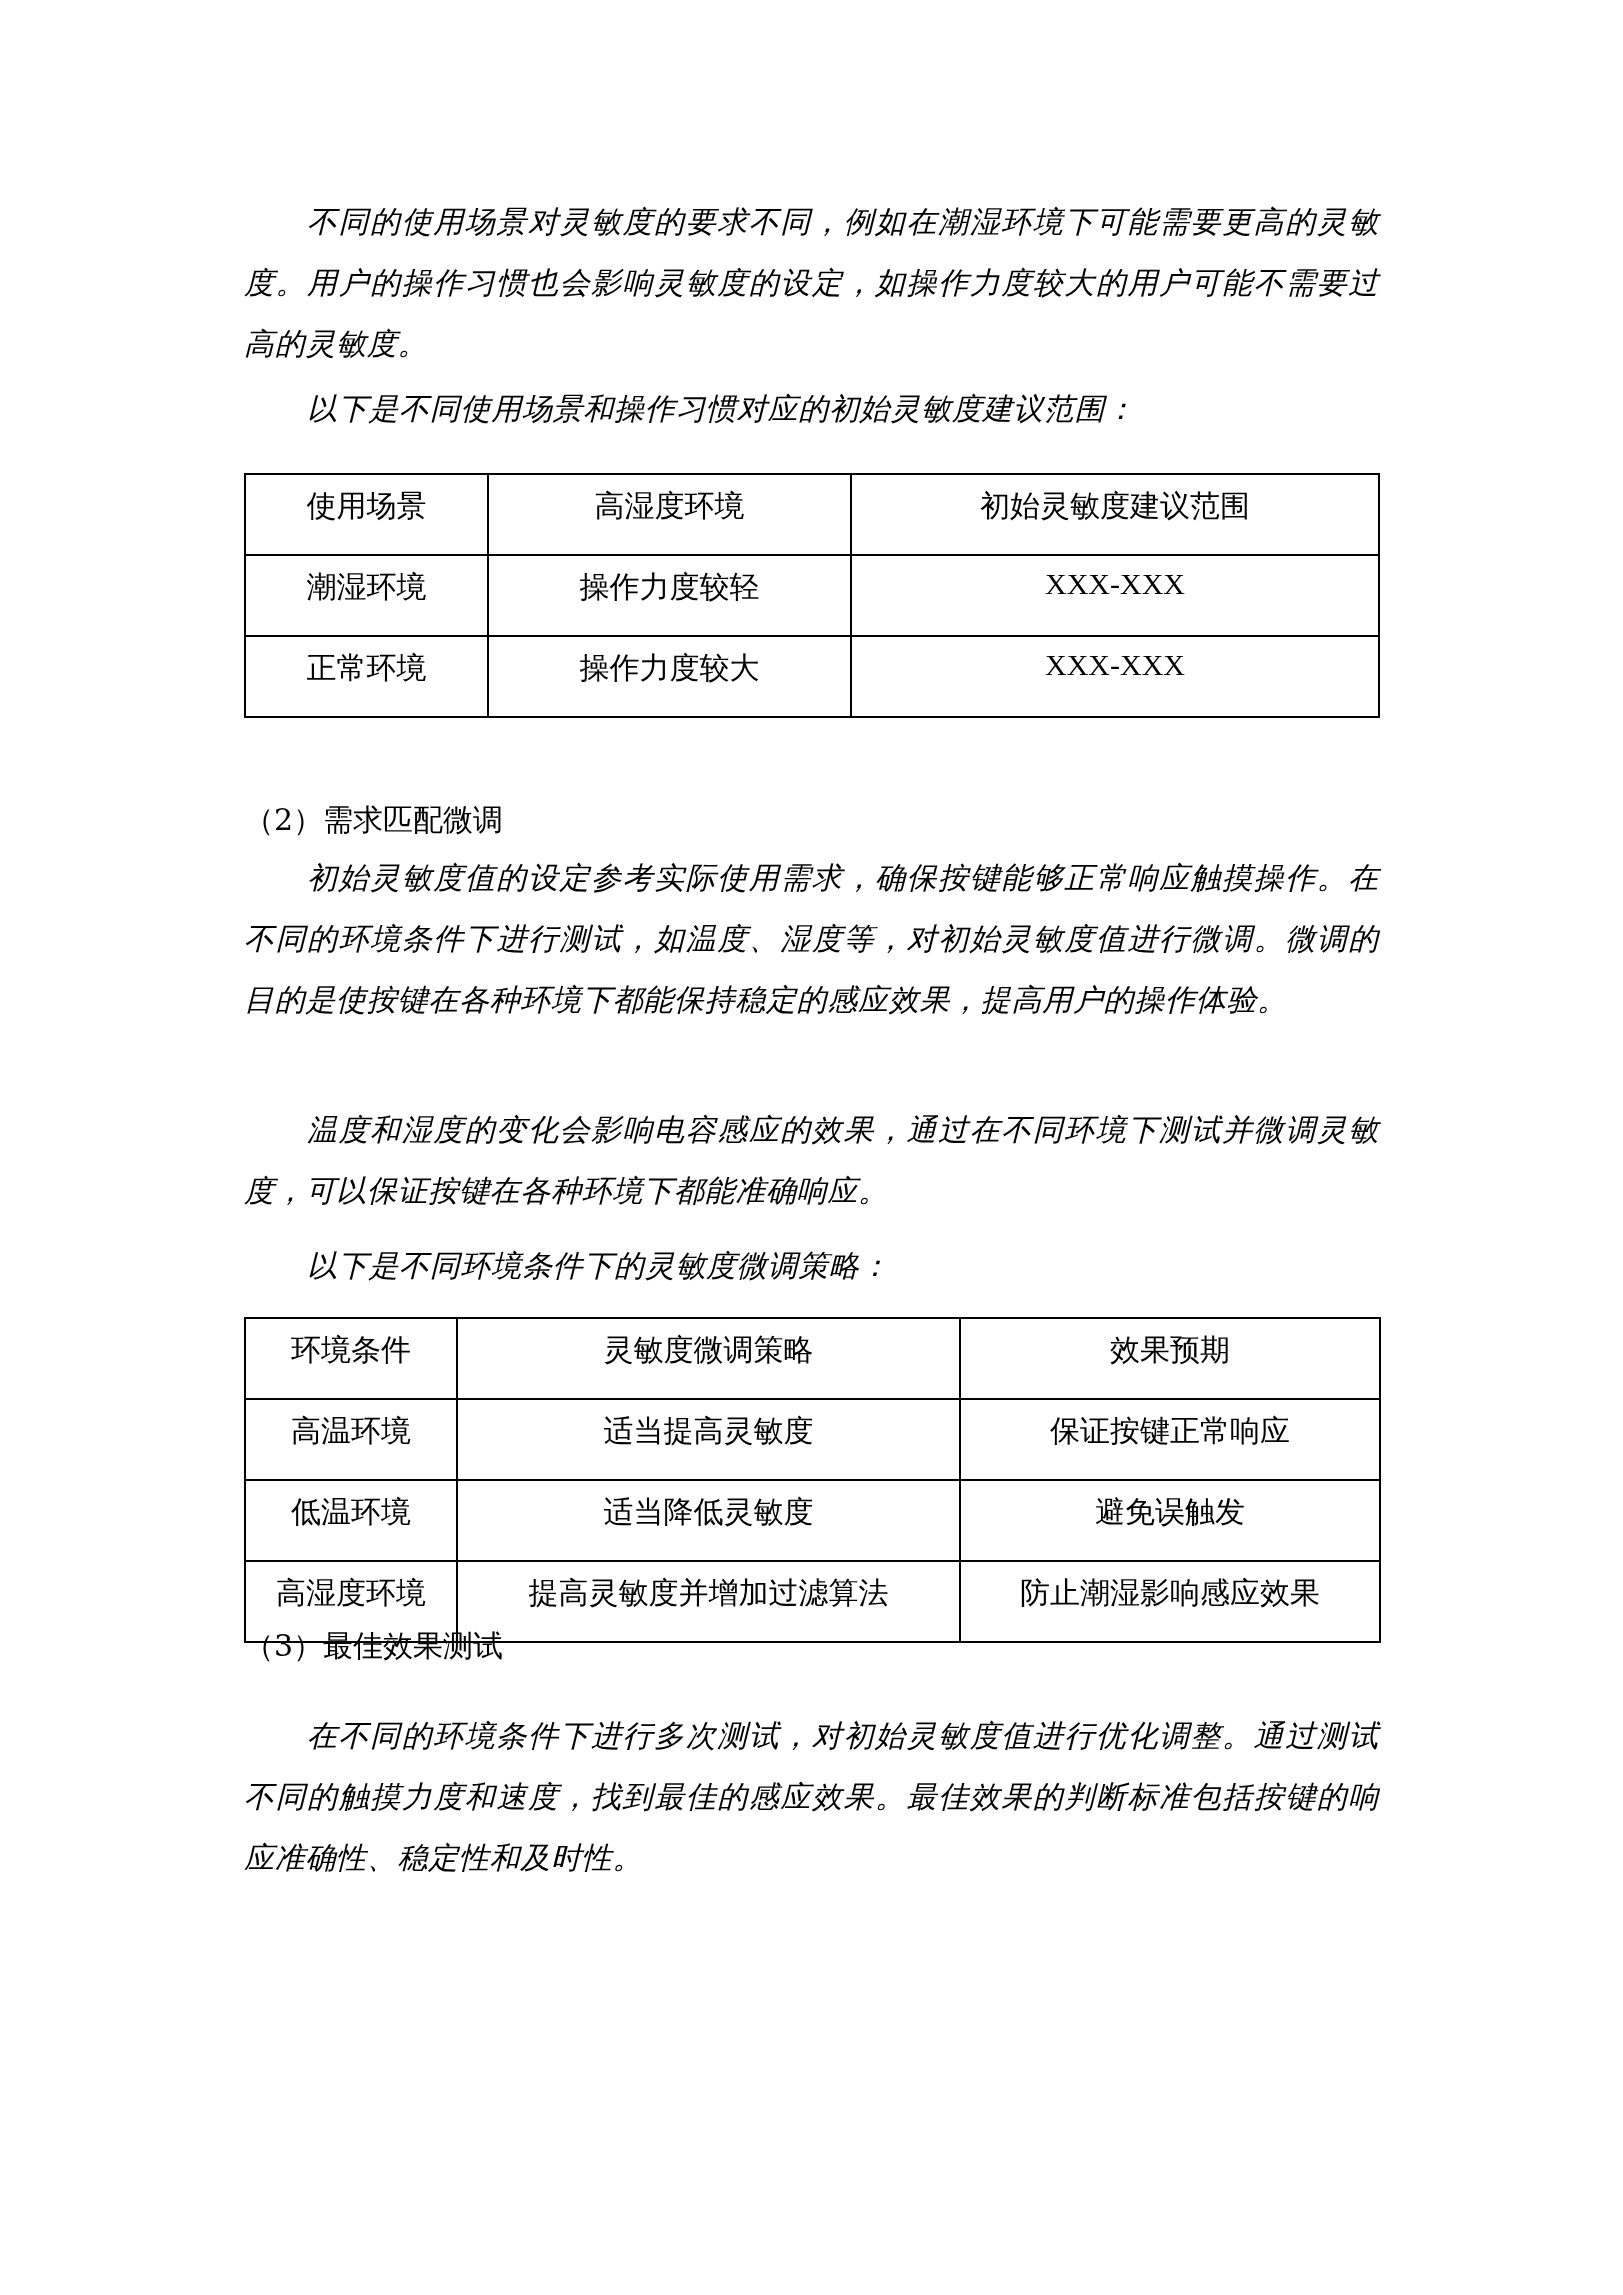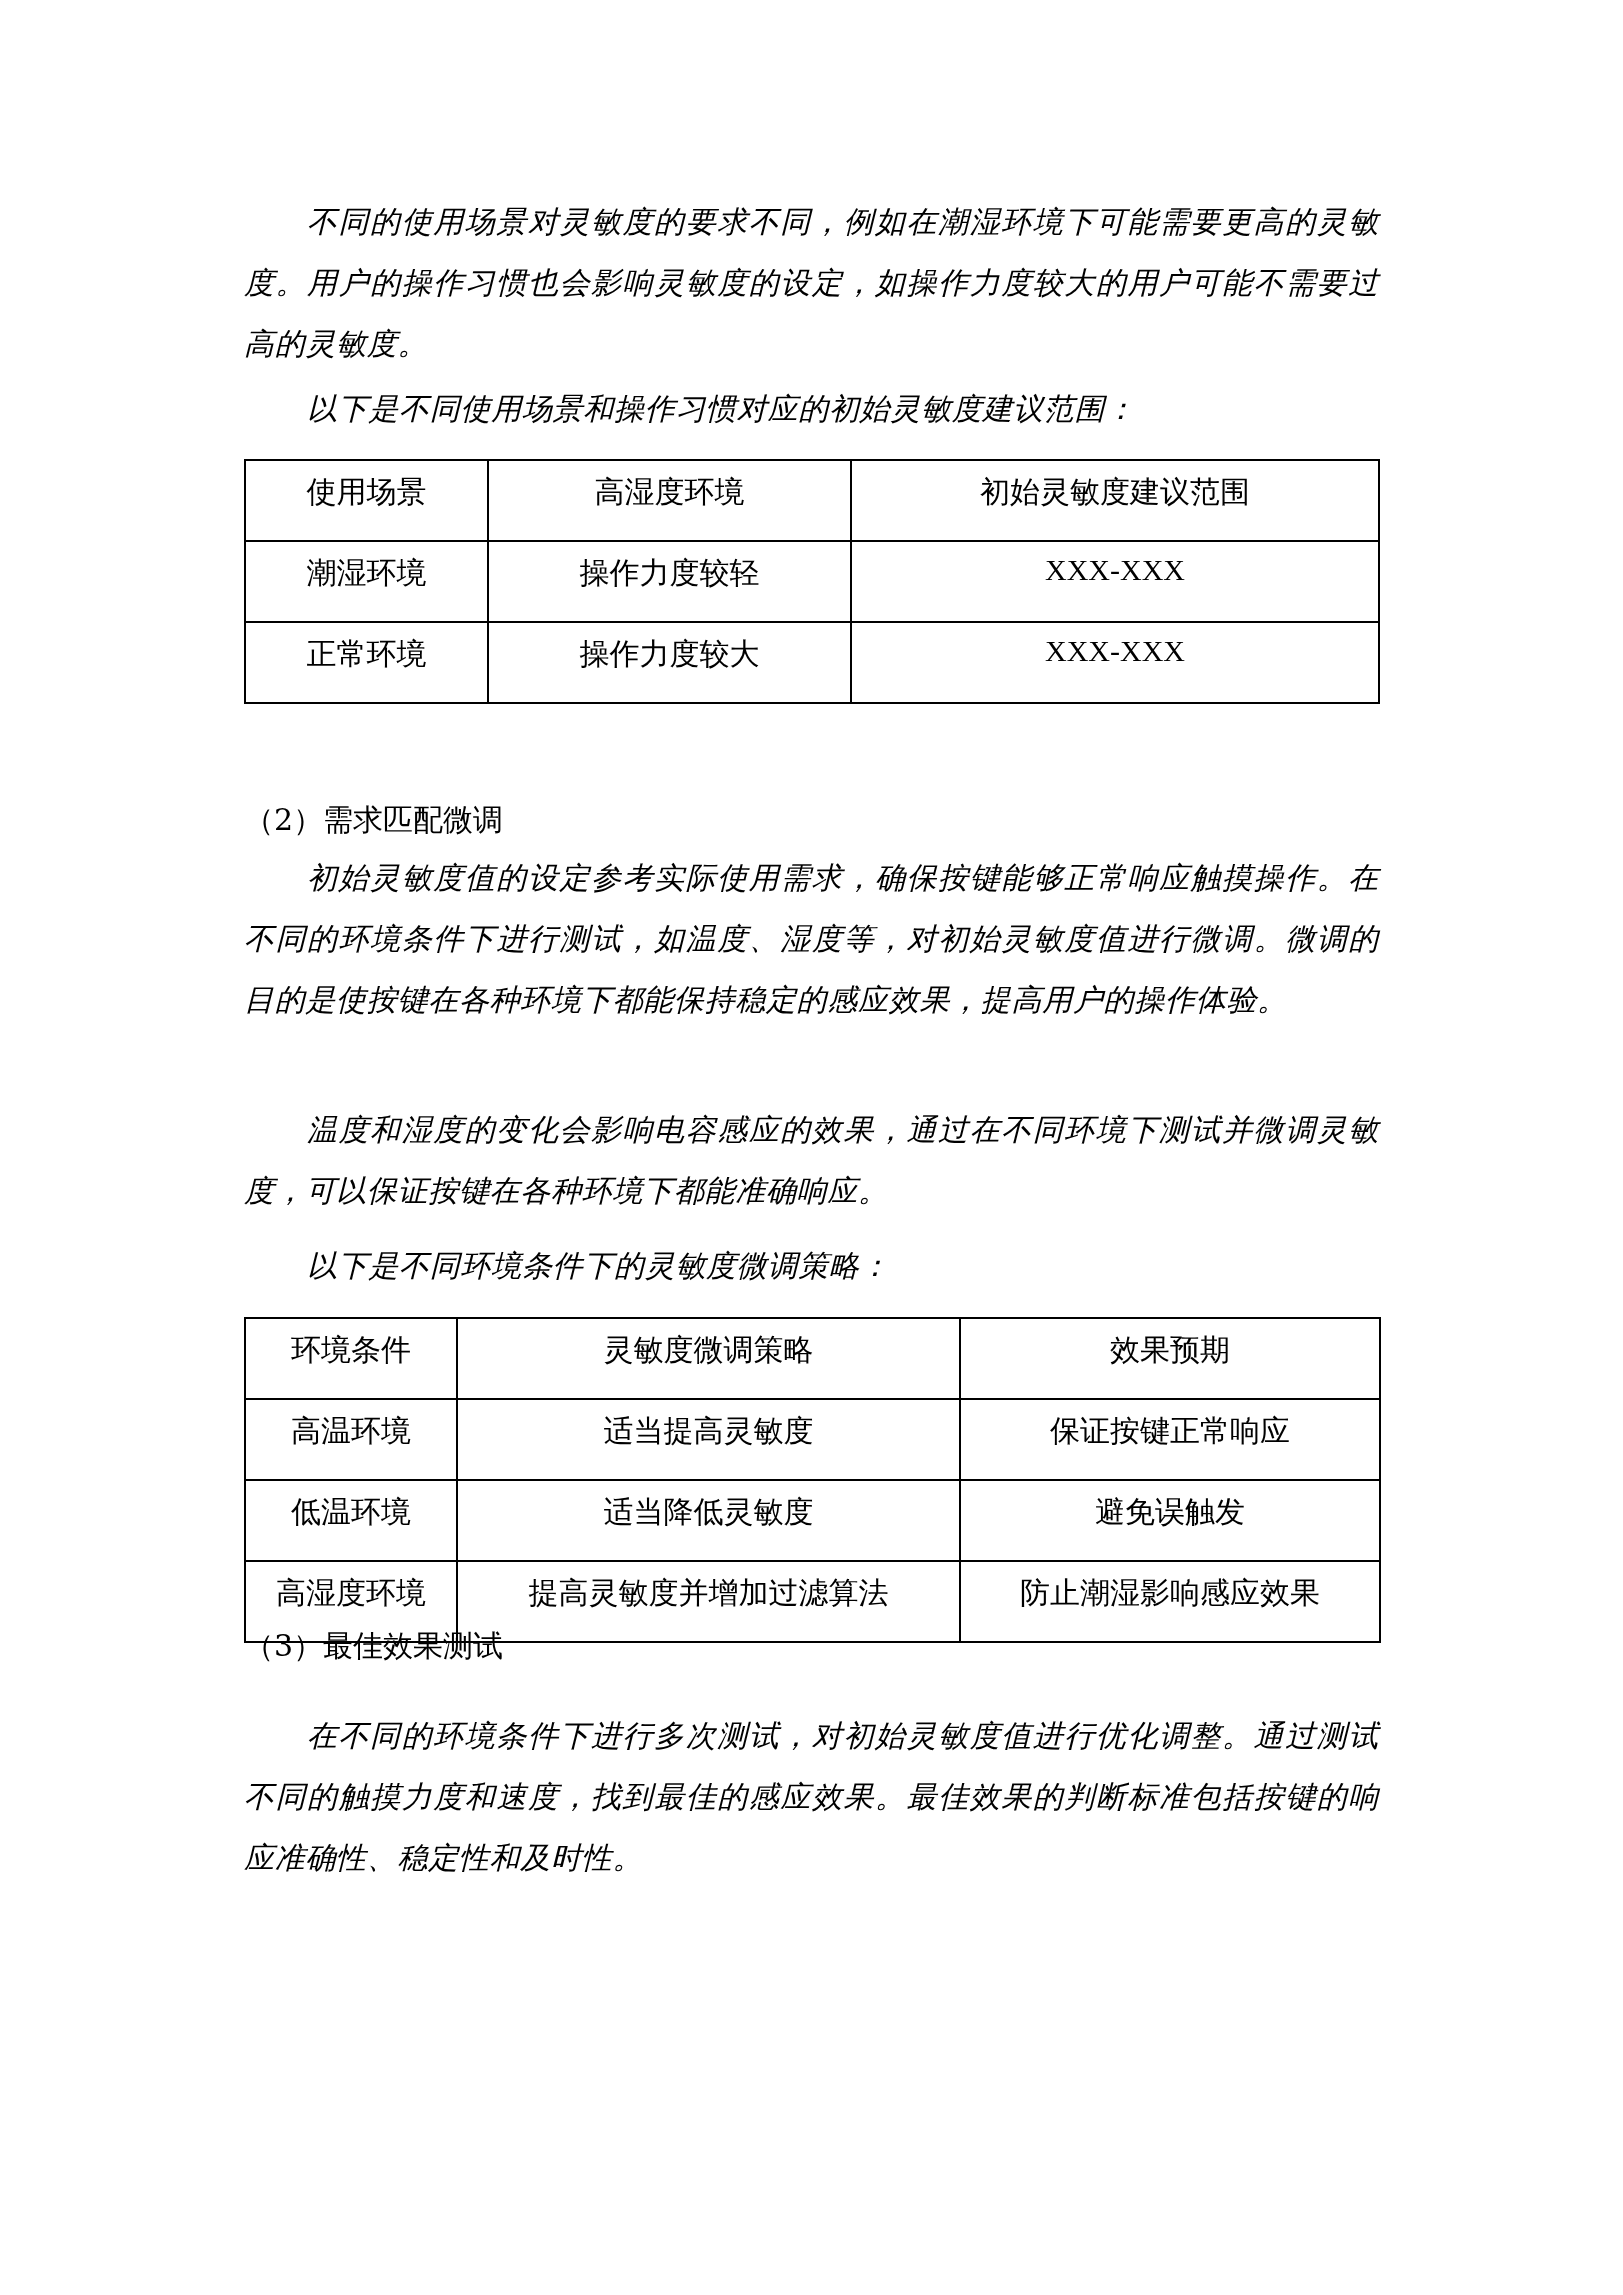--- a/index.html
+++ b/index.html
@@ -25,21 +25,21 @@
   }
   td.v { font-family: "Liberation Serif", "DejaVu Serif", serif; }
   tr.r td { height: 81px; }
 </style>
 </head>
 <body>
 
 <p class="para" style="top:191px;">不同的使用场景对灵敏度的要求不同，例如在潮湿环境下可能需要更高的灵敏度。用户的操作习惯也会影响灵敏度的设定，如操作力度较大的用户可能不需要过高的灵敏度。</p>
 <p class="para" style="top:378px;">以下是不同使用场景和操作习惯对应的初始灵敏度建议范围：</p>
 
-<table style="top:459px;border-radius:29px;">
+<table style="top:473px;border-radius:29px;">
   <colgroup>
       <col style="width:243px">
       <col style="width:363px">
       <col style="width:528px">
     </colgroup>
   <tbody>
       <tr class="r">
     <td>使用场景</td>
     <td>高湿度环境</td>
     <td>初始灵敏度建议范围</td>

